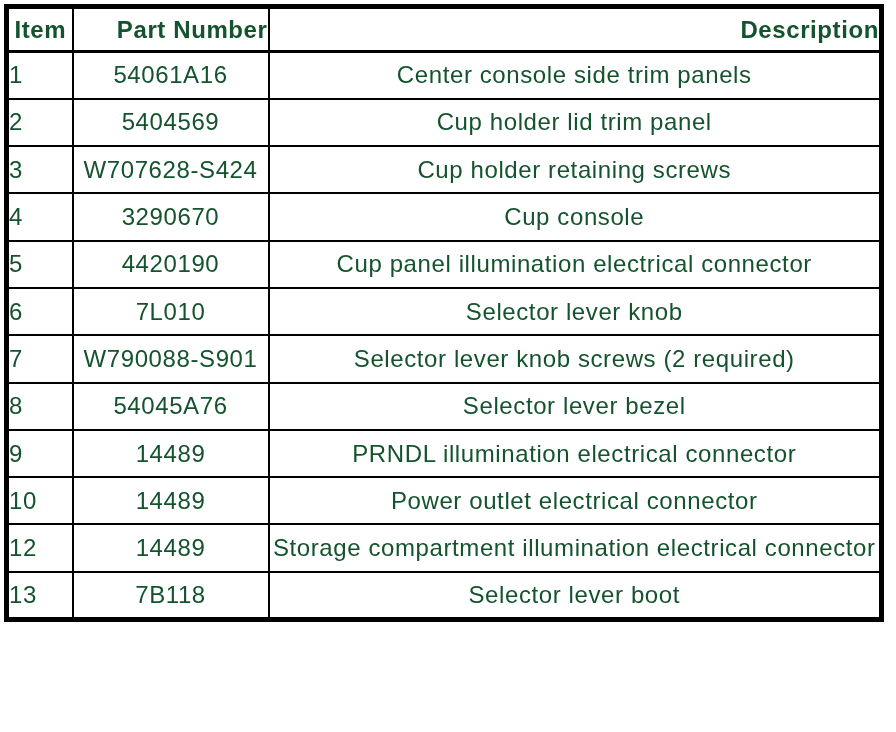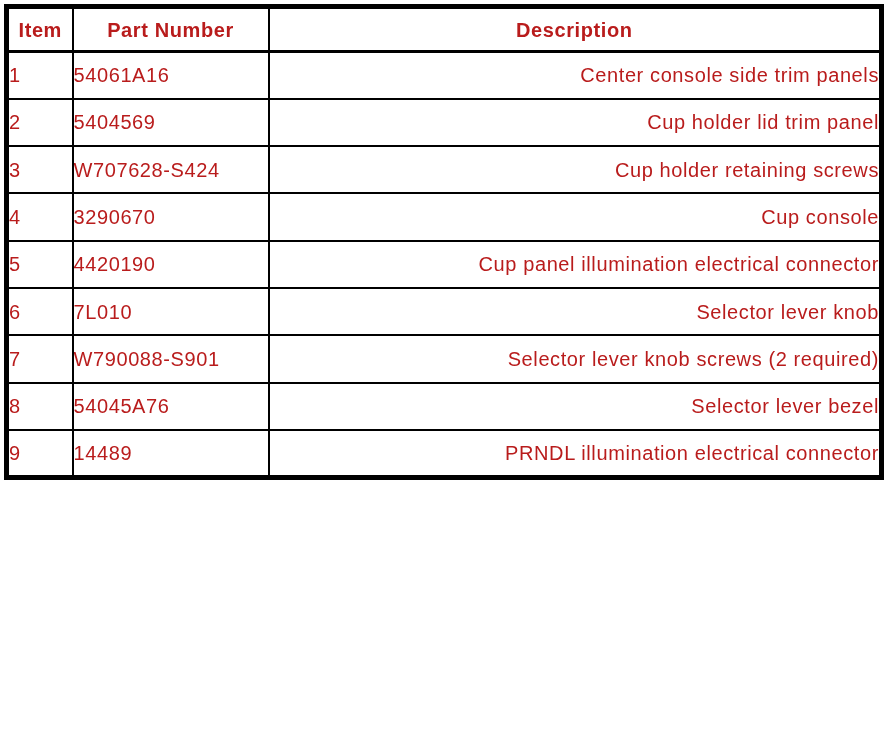--- a/index.html
+++ b/index.html
@@ -29,54 +29,54 @@
     border: 5px solid #000000;
     color: #000000;
   }
   table.parts-table col.col-item { width: 66px; }
   table.parts-table col.col-part { width: 196px; }
   table.parts-table col.col-desc { width: 613px; }
 
   table.parts-table th,
   table.parts-table td {
     border: 2px solid #000000;
-    font-size: 20px;
+    font-size: 24px;
     letter-spacing: 0.6px;
     line-height: 1;
     white-space: nowrap;
     overflow: hidden;
     vertical-align: middle;
     padding: 0;
-    color: #b91c1c;
+    color: #14532d;
   }
   table.parts-table thead tr {
     height: 45px;
   }
   table.parts-table thead th {
     font-weight: bold;
-    text-align: center;
+    text-align: right;
     border-bottom-width: 3px;
   }
   table.parts-table thead th.h-item {
     text-align: center;
     padding: 0 2px;
   }
   table.parts-table tbody tr {
     height: 47.3px;
   }
   td.c-item {
     text-align: left;
     padding-left: 8px;
   }
   td.c-part {
-    text-align: left;
+    text-align: center;
     padding-left: 12px;
   }
   td.c-desc {
-    text-align: right;
+    text-align: center;
     padding-left: 8px;
   }
 </style>
 </head>
 <body>
 
 <div class="page">
   <table class="parts-table">
     <colgroup>
       <col class="col-item">
@@ -129,15 +129,30 @@
       <tr>
         <td class="c-item">8</td>
         <td class="c-part">54045A76</td>
         <td class="c-desc">Selector lever bezel</td>
       </tr>
       <tr>
         <td class="c-item">9</td>
         <td class="c-part">14489</td>
         <td class="c-desc">PRNDL illumination electrical connector</td>
       </tr>
+      <tr>
+        <td class="c-item">10</td>
+        <td class="c-part">14489</td>
+        <td class="c-desc">Power outlet electrical connector</td>
+      </tr>
+      <tr>
+        <td class="c-item">12</td>
+        <td class="c-part">14489</td>
+        <td class="c-desc">Storage compartment illumination electrical connector</td>
+      </tr>
+      <tr>
+        <td class="c-item">13</td>
+        <td class="c-part">7B118</td>
+        <td class="c-desc">Selector lever boot</td>
+      </tr>
     </tbody>
   </table>
 </div>
 
 </body></html>

